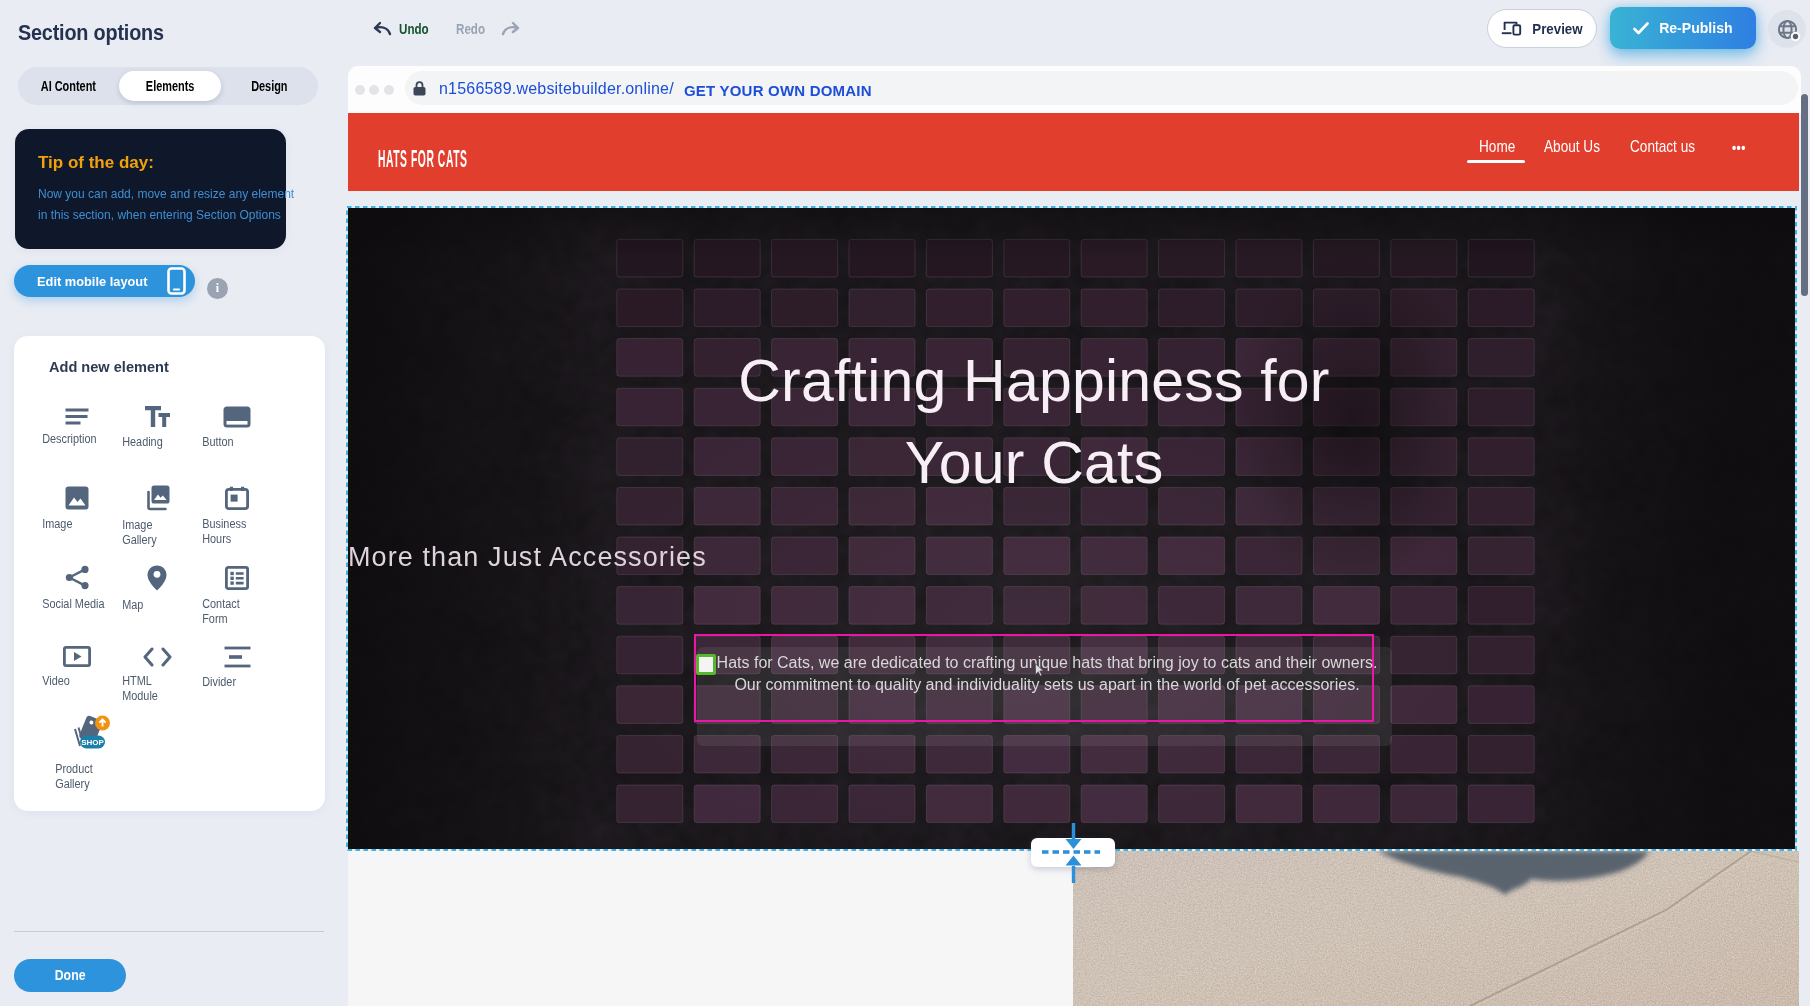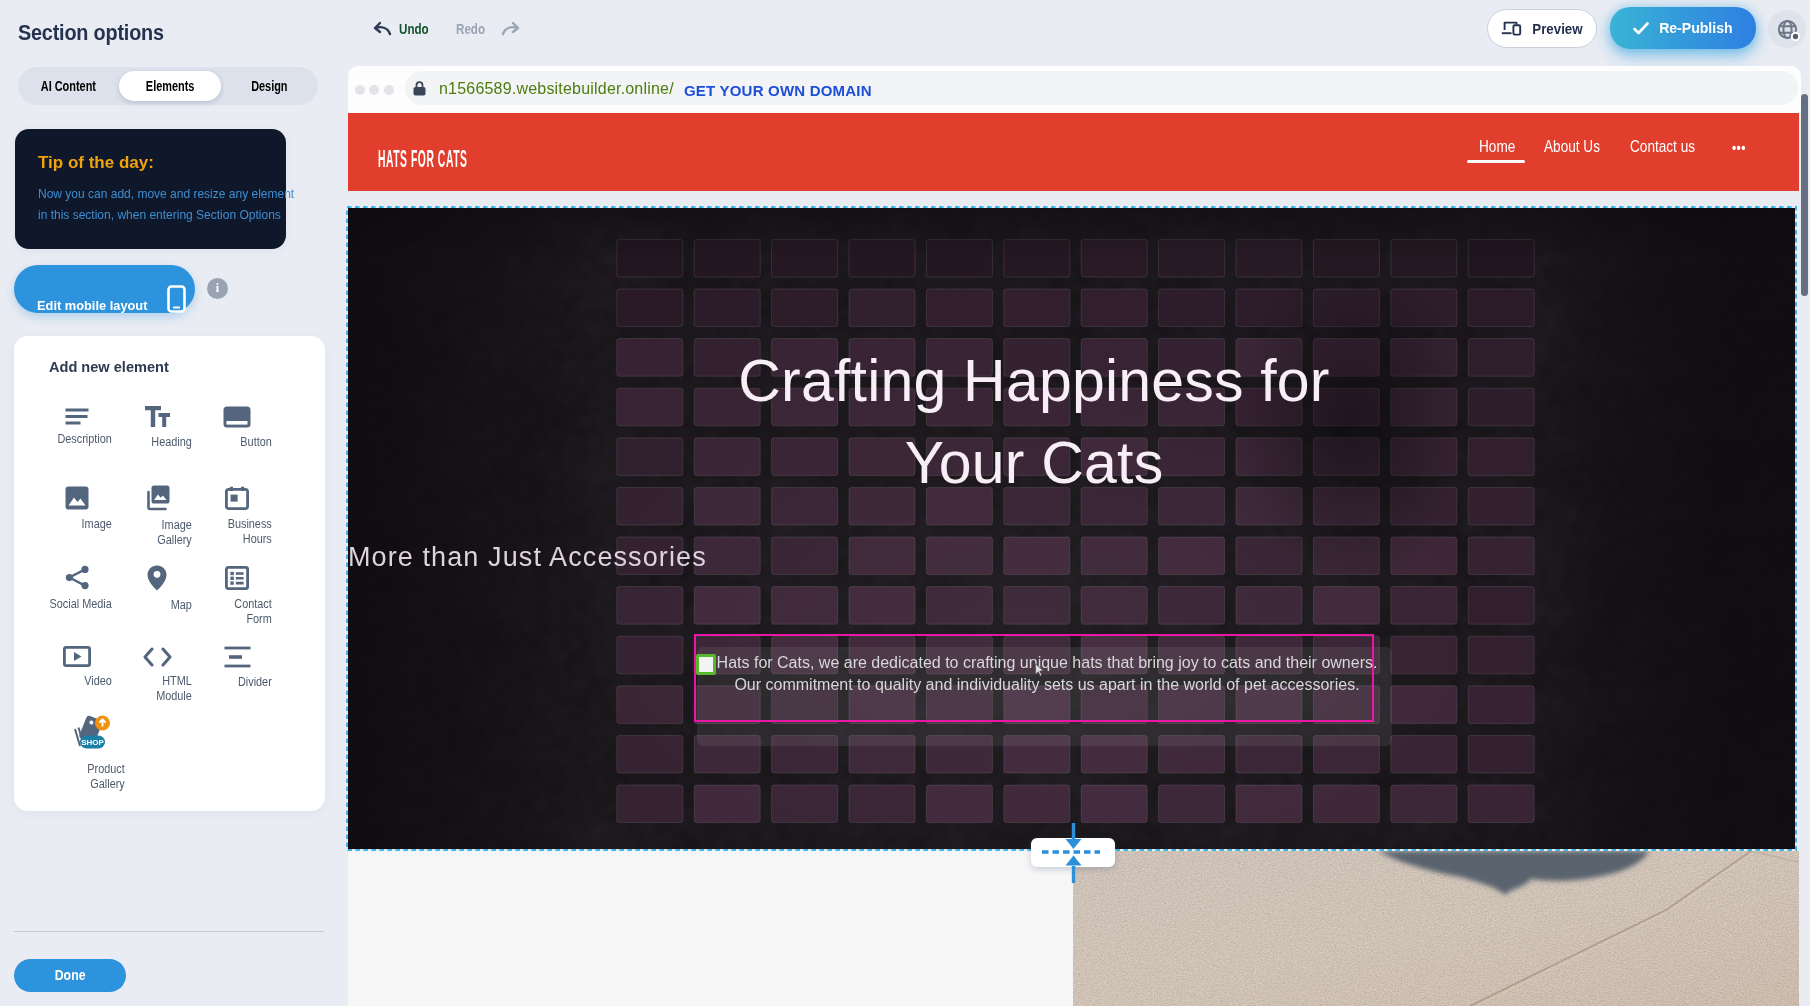--- a/index.html
+++ b/index.html
@@ -3,47 +3,47 @@
 <meta charset="utf-8">
 <style>
 * { margin:0; padding:0; box-sizing:border-box; }
 html,body { width:1810px; height:1006px; overflow:hidden; background:#e9ecf3; font-family:"Liberation Sans", sans-serif; }
 .abs { position:absolute; }
 
 #title { left:18px; top:20px; font-size:22px; font-weight:bold; color:#24324f; letter-spacing:-0.2px; }
 #undo { left:372px; top:20px; display:flex; align-items:center; gap:5px; font-size:14.5px; font-weight:bold; color:#14532d; }
 #redo { left:456px; top:20px; display:flex; align-items:center; gap:7px; font-size:14.5px; font-weight:bold; color:#9aa4b4; }
 #btn-preview { left:1487px; top:9px; width:110px; height:39px; border:1px solid #c9d0da; border-radius:20px; background:#fff; display:flex; align-items:center; justify-content:center; gap:8px; font-size:14px; font-weight:bold; color:#22304f; }
-#btn-republish { left:1610px; top:7px; width:146px; height:42px; border-radius:20px; background:linear-gradient(90deg,#39b3d4,#2f7fe2); box-shadow:0 7px 16px rgba(45,160,222,0.55), 0 0 10px rgba(45,170,230,0.35); display:flex; align-items:center; justify-content:center; gap:9px; font-size:14.5px; font-weight:bold; color:#fff; }
+#btn-republish { left:1610px; top:7px; width:146px; height:42px; border-radius:10px; background:linear-gradient(90deg,#39b3d4,#2f7fe2); box-shadow:0 7px 16px rgba(45,160,222,0.55), 0 0 10px rgba(45,170,230,0.35); display:flex; align-items:center; justify-content:center; gap:9px; font-size:14.5px; font-weight:bold; color:#fff; }
 #globe { left:1768px; top:10px; width:38px; height:38px; border-radius:50%; background:#dee2ea; display:flex; align-items:center; justify-content:center; }
 
 #tabs { left:18px; top:67px; width:300px; height:38px; border-radius:19px; background:#dce1eb; display:flex; align-items:center; }
 #tabs .tab { font-size:14px; font-weight:bold; color:#000000; text-align:center; }
 #tabs .tab > span { display:inline-block; transform:scaleX(0.78); }
 #tab1 { width:101px; }
 #tab2 { width:102px; height:30px; line-height:30px; background:#fff; border-radius:15px; color:#22304f; box-shadow:0 2px 5px rgba(40,60,100,0.18); }
 #tab3 { width:97px; }
 #tipcard { left:15px; top:129px; width:271px; height:120px; background:#0f172a; border-radius:14px; box-shadow:0 2px 8px rgba(60,80,120,0.06); }
 #tipcard h3 { position:absolute; left:23px; top:24px; font-size:17px; color:#f0a20c; }
 #tipcard p { position:absolute; left:23px; top:55px; width:290px; font-size:13.2px; line-height:20.5px; color:#3f8ed2; white-space:nowrap; transform:scaleX(0.91); transform-origin:left top; }
-#btn-mobile { left:14px; top:265px; width:181px; height:48px; border-radius:24px; background:#2e93dd; box-shadow:0 4px 10px rgba(46,147,221,0.3); display:flex; align-items:flex-end; }
+#btn-mobile { left:14px; top:265px; width:181px; height:32px; border-radius:24px; background:#2e93dd; box-shadow:0 4px 10px rgba(46,147,221,0.3); display:flex; align-items:center; }
 #btn-mobile span { margin-left:23px; font-size:13.5px; font-weight:bold; color:#fff; white-space:nowrap; transform:scaleX(0.95); transform-origin:left center; }
 #info { left:207px; top:278px; width:21px; height:21px; border-radius:50%; background:#99a3b2; color:#fff; font-size:12px; font-weight:bold; text-align:center; line-height:21px; font-family:"Liberation Serif",serif; }
 #addcard { left:14px; top:336px; width:311px; height:475px; background:#fff; border-radius:14px; box-shadow:0 2px 8px rgba(60,80,120,0.06); }
 #addcard h3 { position:absolute; left:35px; top:22px; font-size:15.5px; font-weight:bold; color:#2c3a52; transform:scaleX(0.94); transform-origin:left top; }
-.el { position:absolute; width:80px; text-align:right; }
+.el { position:absolute; width:80px; text-align:left; }
 .el svg { display:block; margin:0 auto; }
 .el .lb { margin-top:7px; font-size:12.5px; line-height:14.5px; color:#4c5a6c; transform:scaleX(0.87); }
 #sep { left:14px; top:931px; width:310px; height:1px; background:#c5cad3; }
 #btn-done { left:14px; top:959px; width:112px; height:33px; border-radius:17px; background:#2e93dd; color:#fff; font-size:14.5px; font-weight:bold; text-align:center; line-height:33px; }
 
 #chrome { left:348px; top:66px; width:1453px; height:47px; background:#fdfdfe; border-radius:10px 10px 0 0; }
 .dot { position:absolute; top:85px; width:10px; height:10px; border-radius:50%; background:#e2e4e8; }
 #urlpill { left:405px; top:71px; width:1393px; height:34px; border-radius:17px; background:#f3f4f6; }
-#urltext { left:439px; top:80px; font-size:16px; color:#4d7c0f; letter-spacing:0.2px; }
+#urltext { left:439px; top:80px; font-size:16px; color:#1d4ed8; letter-spacing:0.2px; }
 #getdomain { left:684px; top:82px; font-size:15px; font-weight:bold; color:#1d4ed8; letter-spacing:0.2px; }
 #redheader { left:348px; top:113px; width:1451px; height:78px; background:#e23e2e; }
 #logo { left:30px; top:33px; font-size:23px; font-weight:bold; color:#fff; transform:scaleX(0.45); transform-origin:left center; letter-spacing:1.2px; white-space:nowrap; }
 .nav { top:23.5px; font-size:17px; color:#fff; transform:scaleX(0.8); transform-origin:left center; white-space:nowrap; }
 #nav-home { left:1131px; }
 #nav-underline { left:1119px; top:47px; width:58px; height:3px; background:#fff; border-radius:2px; }
 #nav-about { left:1196px; }
 #nav-contact { left:1282px; }
 #nav-dots { left:1384px; top:26px; font-size:15px; color:#fff; font-weight:bold; letter-spacing:0.5px; transform:scaleX(0.8); transform-origin:left center; }
 #hero { left:348px; top:208px; width:1447px; height:641px; background:#131014; overflow:hidden; }

